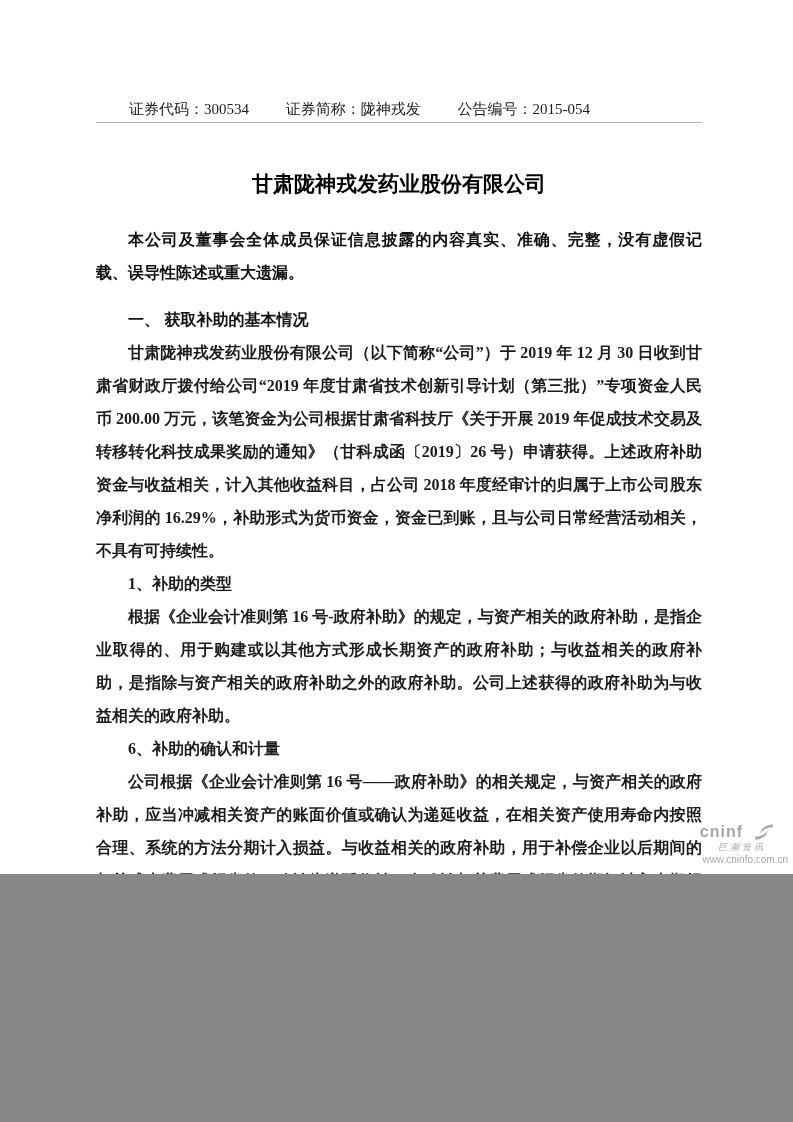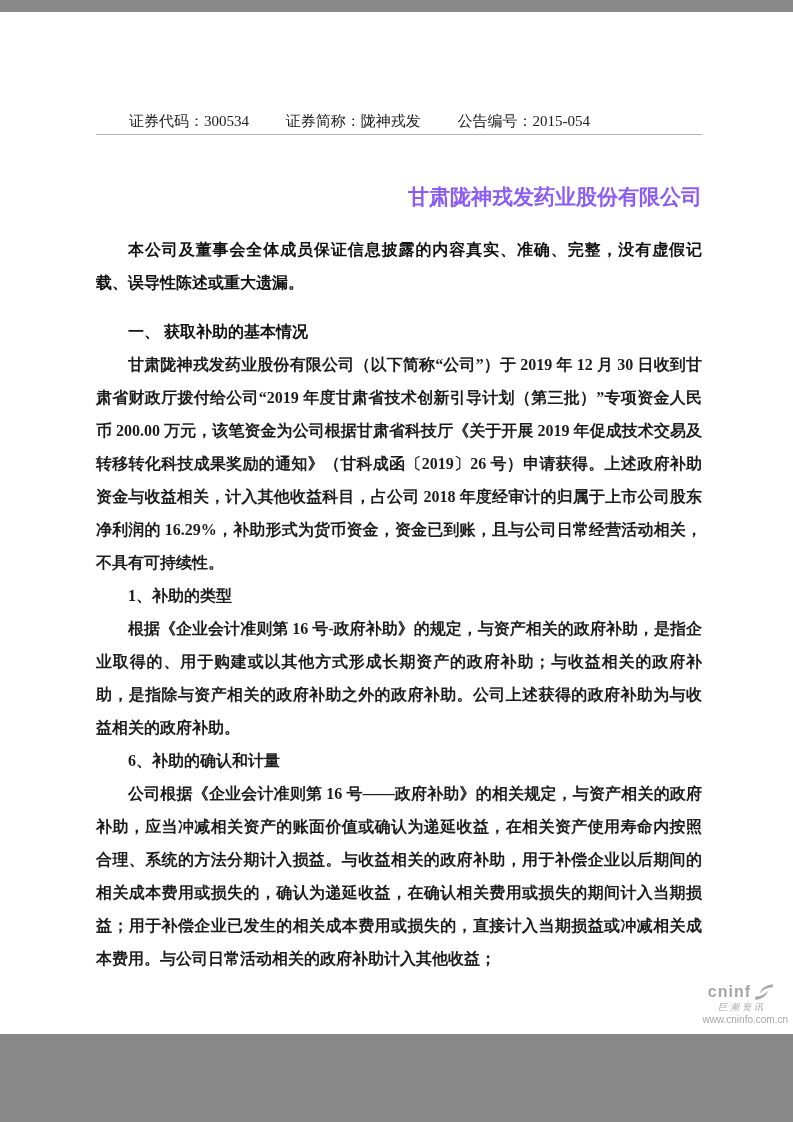--- a/index.html
+++ b/index.html
@@ -1,20 +1,20 @@
 <!DOCTYPE html>
 <html><head>
 <meta charset="utf-8">
 <style>
   html, body { margin: 0; padding: 0; background: #888; }
   .page {
     position: relative;
     width: 793px;
-    height: 1022px;
-    margin: 12px auto;
+    height: 874px;
+    margin: 0 auto;
     background: #ffffff;
     overflow: hidden;
     font-family: "Liberation Serif", "DejaVu Serif", serif;
     color: #1c1c1c;
   }
   .content {
     position: absolute;
     left: 96px;
     top: 0;
     width: 606px;
@@ -30,40 +30,40 @@
     white-space: nowrap;
   }
   .header-rule {
     border: none;
     border-top: 1px solid #b3b3b3;
     margin: 3px 0 0 0;
     height: 0;
   }
   .doc-title {
     margin: 38px 0 0 0;
-    text-align: right;
-    font-family: Liberation Sans, sans-serif;
+    text-align: center;
+    font-family: Liberation Serif, serif;
     font-weight: bold;
     font-size: 21px;
     line-height: 47px;
-    color: #8b5cf6;
+    color: #000000;
   }
   .declaration {
     margin: 15px 0 0 0;
-    font-family: Liberation Mono, monospace;
+    font-family: Liberation Serif, serif;
     font-weight: bold;
     font-size: 16px;
     line-height: 33px;
     text-indent: 2em;
     text-align: justify;
     color: #111;
   }
   .sec-heading {
     margin: 14px 0 0 0;
-    font-family: Liberation Serif, serif;
+    font-family: Liberation Sans, sans-serif;
     font-weight: bold;
     font-size: 16px;
     line-height: 33px;
     text-indent: 2em;
     color: #111;
   }
   .sec-heading.no-gap { margin: 0; }
   .para, .sub-heading {
     margin: 0;
     font-size: 16px;
@@ -78,21 +78,21 @@
     bottom: 9px;
     text-align: right;
     color: #a6a6a6;
     font-family: "Liberation Sans", "DejaVu Sans", sans-serif;
     line-height: 1.15;
   }
   .cninfo-brand-row {
     display: flex;
     align-items: center;
     justify-content: flex-end;
-    gap: 1px;
+    gap: 9px;
     padding-right: 14px;
   }
   .cninfo-brand {
     font-weight: bold;
     font-size: 16px;
     letter-spacing: 1px;
   }
   .cninfo-swirl { width: 20px; height: 18px; margin-left: 2px; }
   .cninfo-name {
     font-size: 9px;

